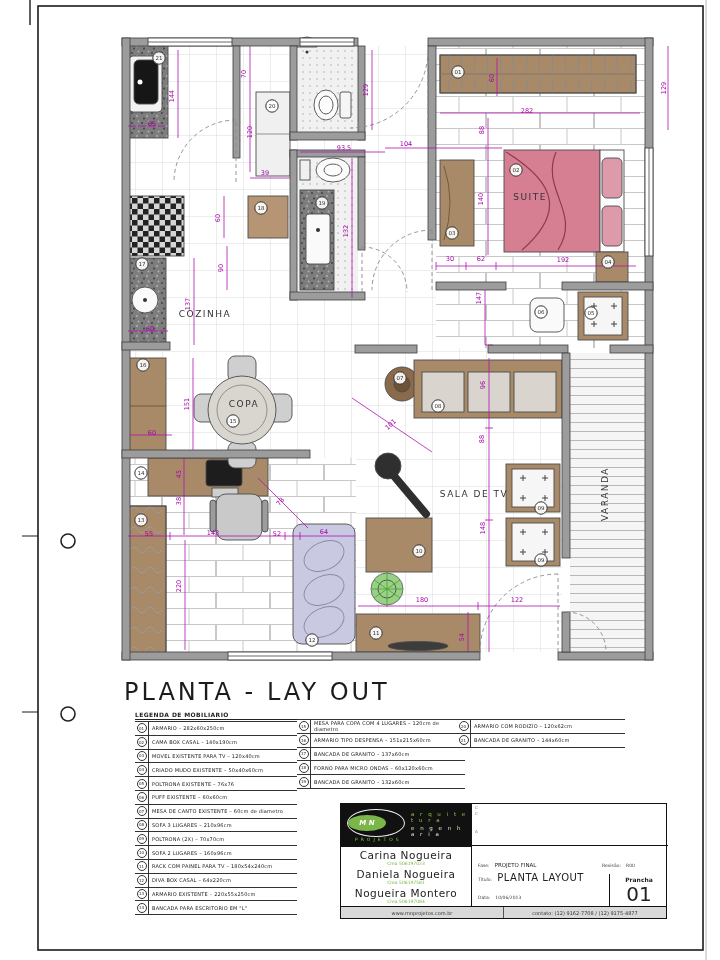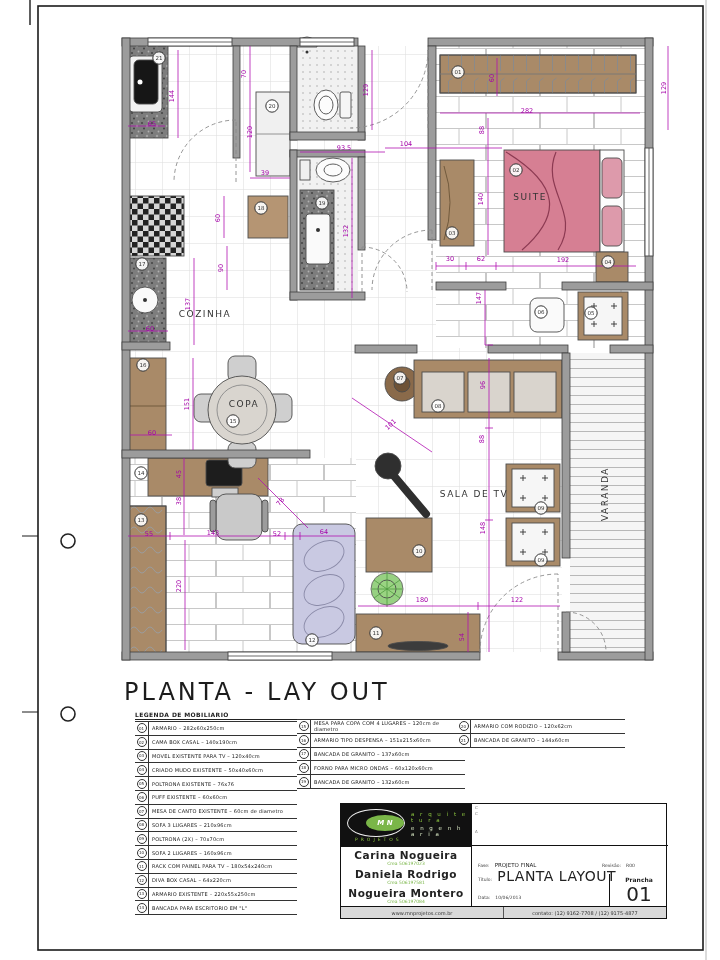--- a/index.html
+++ b/index.html
@@ -10,36 +10,36 @@
   
   .lcol{position:absolute;box-sizing:border-box;}
   .ltitle{font-size:6px;font-weight:bold;letter-spacing:.4px;border-bottom:1.5px solid #222;padding-bottom:1px;margin-bottom:1px;}
   .lrow{display:flex;align-items:center;min-height:13.8px;border-bottom:1px solid #333;box-sizing:border-box;}
   .lnum{flex:0 0 13px;display:flex;justify-content:center;border-right:1px solid #333;align-self:stretch;align-items:center;}
   .lnum i{font-style:normal;display:flex;align-items:center;justify-content:center;width:8px;height:8px;border:0.9px solid #333;border-radius:50%;font-size:4px;}
   .ltxt{font-size:5px;padding-left:3px;letter-spacing:.2px;line-height:6px;}
   
   .tb{position:absolute;left:340px;top:803px;width:327px;height:116px;border:1.3px solid #111;box-sizing:border-box;background:#fff;}
   .tb-logo{position:absolute;left:0;top:0;width:130px;height:42px;background:#111;overflow:hidden;}
-  .ellipse-outer{position:absolute;left:6px;top:5px;width:56px;height:26px;border:1.5px solid #eee;border-radius:50%;display:flex;align-items:center;justify-content:flex-end;}
+  .ellipse-outer{position:absolute;left:6px;top:5px;width:56px;height:26px;border:1.5px solid #eee;border-radius:50%;display:flex;align-items:center;justify-content:flex-start;}
   .ellipse-inner{width:38px;height:16px;background:#7ab648;border-radius:50%;color:#fff;font-size:7px;font-weight:bold;font-style:italic;display:flex;align-items:center;justify-content:center;}
   .logo-text{position:absolute;left:70px;top:7px;}
   .lt1{color:#8cc63f;font-size:5.5px;letter-spacing:2px;}
   .lt2{color:#d9e8c5;font-size:5.5px;letter-spacing:2px;margin-top:2px;}
   .projetos{position:absolute;left:14px;top:33px;color:#8cc63f;font-size:4.5px;letter-spacing:3px;}
   .tb-client{position:absolute;left:130px;top:0;width:197px;height:42px;border-left:1.3px solid #111;border-bottom:1.3px solid #111;box-sizing:border-box;}
   .tb-client span{display:block;font-size:4px;color:#777;margin:2px 0 0 3px;line-height:4px;}
   .tb-names{position:absolute;left:0;top:42px;width:130px;height:62px;border-top:1.3px solid #111;box-sizing:border-box;text-align:center;}
-  .author .nm{font-size:10.5px;font-weight:bold;color:#222;line-height:12px;margin-top:2px;letter-spacing:.5px;}
+  .author .nm{font-size:10.5px;font-weight:normal;color:#222;line-height:12px;margin-top:2px;letter-spacing:.5px;}
   .author .cr{font-size:4.5px;color:#7ab648;line-height:5px;}
   .tb-fields{position:absolute;left:130px;top:42px;width:197px;height:62px;border-left:1.3px solid #111;box-sizing:border-box;}
   .fl{font-size:4.5px;color:#444;}
   .frow{position:absolute;left:6px;white-space:nowrap;}
   .fv{font-size:5.5px;color:#222;}
-  .ftitle{font-size:14px;color:#222;letter-spacing:.5px;}
+  .ftitle{font-size:10px;color:#222;letter-spacing:.5px;}
   .prancha{position:absolute;right:0;top:28px;width:58px;height:34px;border-left:1px solid #111;text-align:center;}
   .prancha .pl{font-size:6px;font-weight:bold;margin-top:2px;}
   .prancha .pv{font-size:20px;line-height:22px;}
   .tb-footer{position:absolute;left:0;bottom:0;width:100%;height:12px;background:#d9d9d9;border-top:1.3px solid #111;display:flex;box-sizing:border-box;}
   .tb-footer .cell{flex:1;display:flex;align-items:center;justify-content:center;font-size:5px;color:#333;}
   .tb-footer .cell + .cell{border-left:1px solid #555;}
   
   text.dim{font-size:6.5px;fill:#a400a8;text-anchor:middle;font-family:"DejaVu Sans",sans-serif;}
   g.marker circle{fill:rgba(255,255,255,.9);stroke:#333;stroke-width:1;}
   g.marker text{font-size:5.5px;fill:#333;text-anchor:middle;font-family:"DejaVu Sans",sans-serif;}
@@ -638,21 +638,21 @@
     <span>C</span>
     <span>C</span>
     <span style="margin-top:14px">A</span>
   </div>
   <div class="tb-names">
     <div class="author">
       <div class="nm">Carina  Nogueira</div>
       <div class="cr">Crea 506197023</div>
     </div>
     <div class="author">
-      <div class="nm">Daniela Rodrigo</div>
+      <div class="nm">Daniela Nogueira</div>
       <div class="cr">Crea 506197581</div>
     </div>
     <div class="author">
       <div class="nm">Nogueira Montero</div>
       <div class="cr">Crea 506197084</div>
     </div>
   </div>
   <div class="tb-fields">
     <div class="frow" style="top:6px">
       <span class="fl">Fase:</span>

